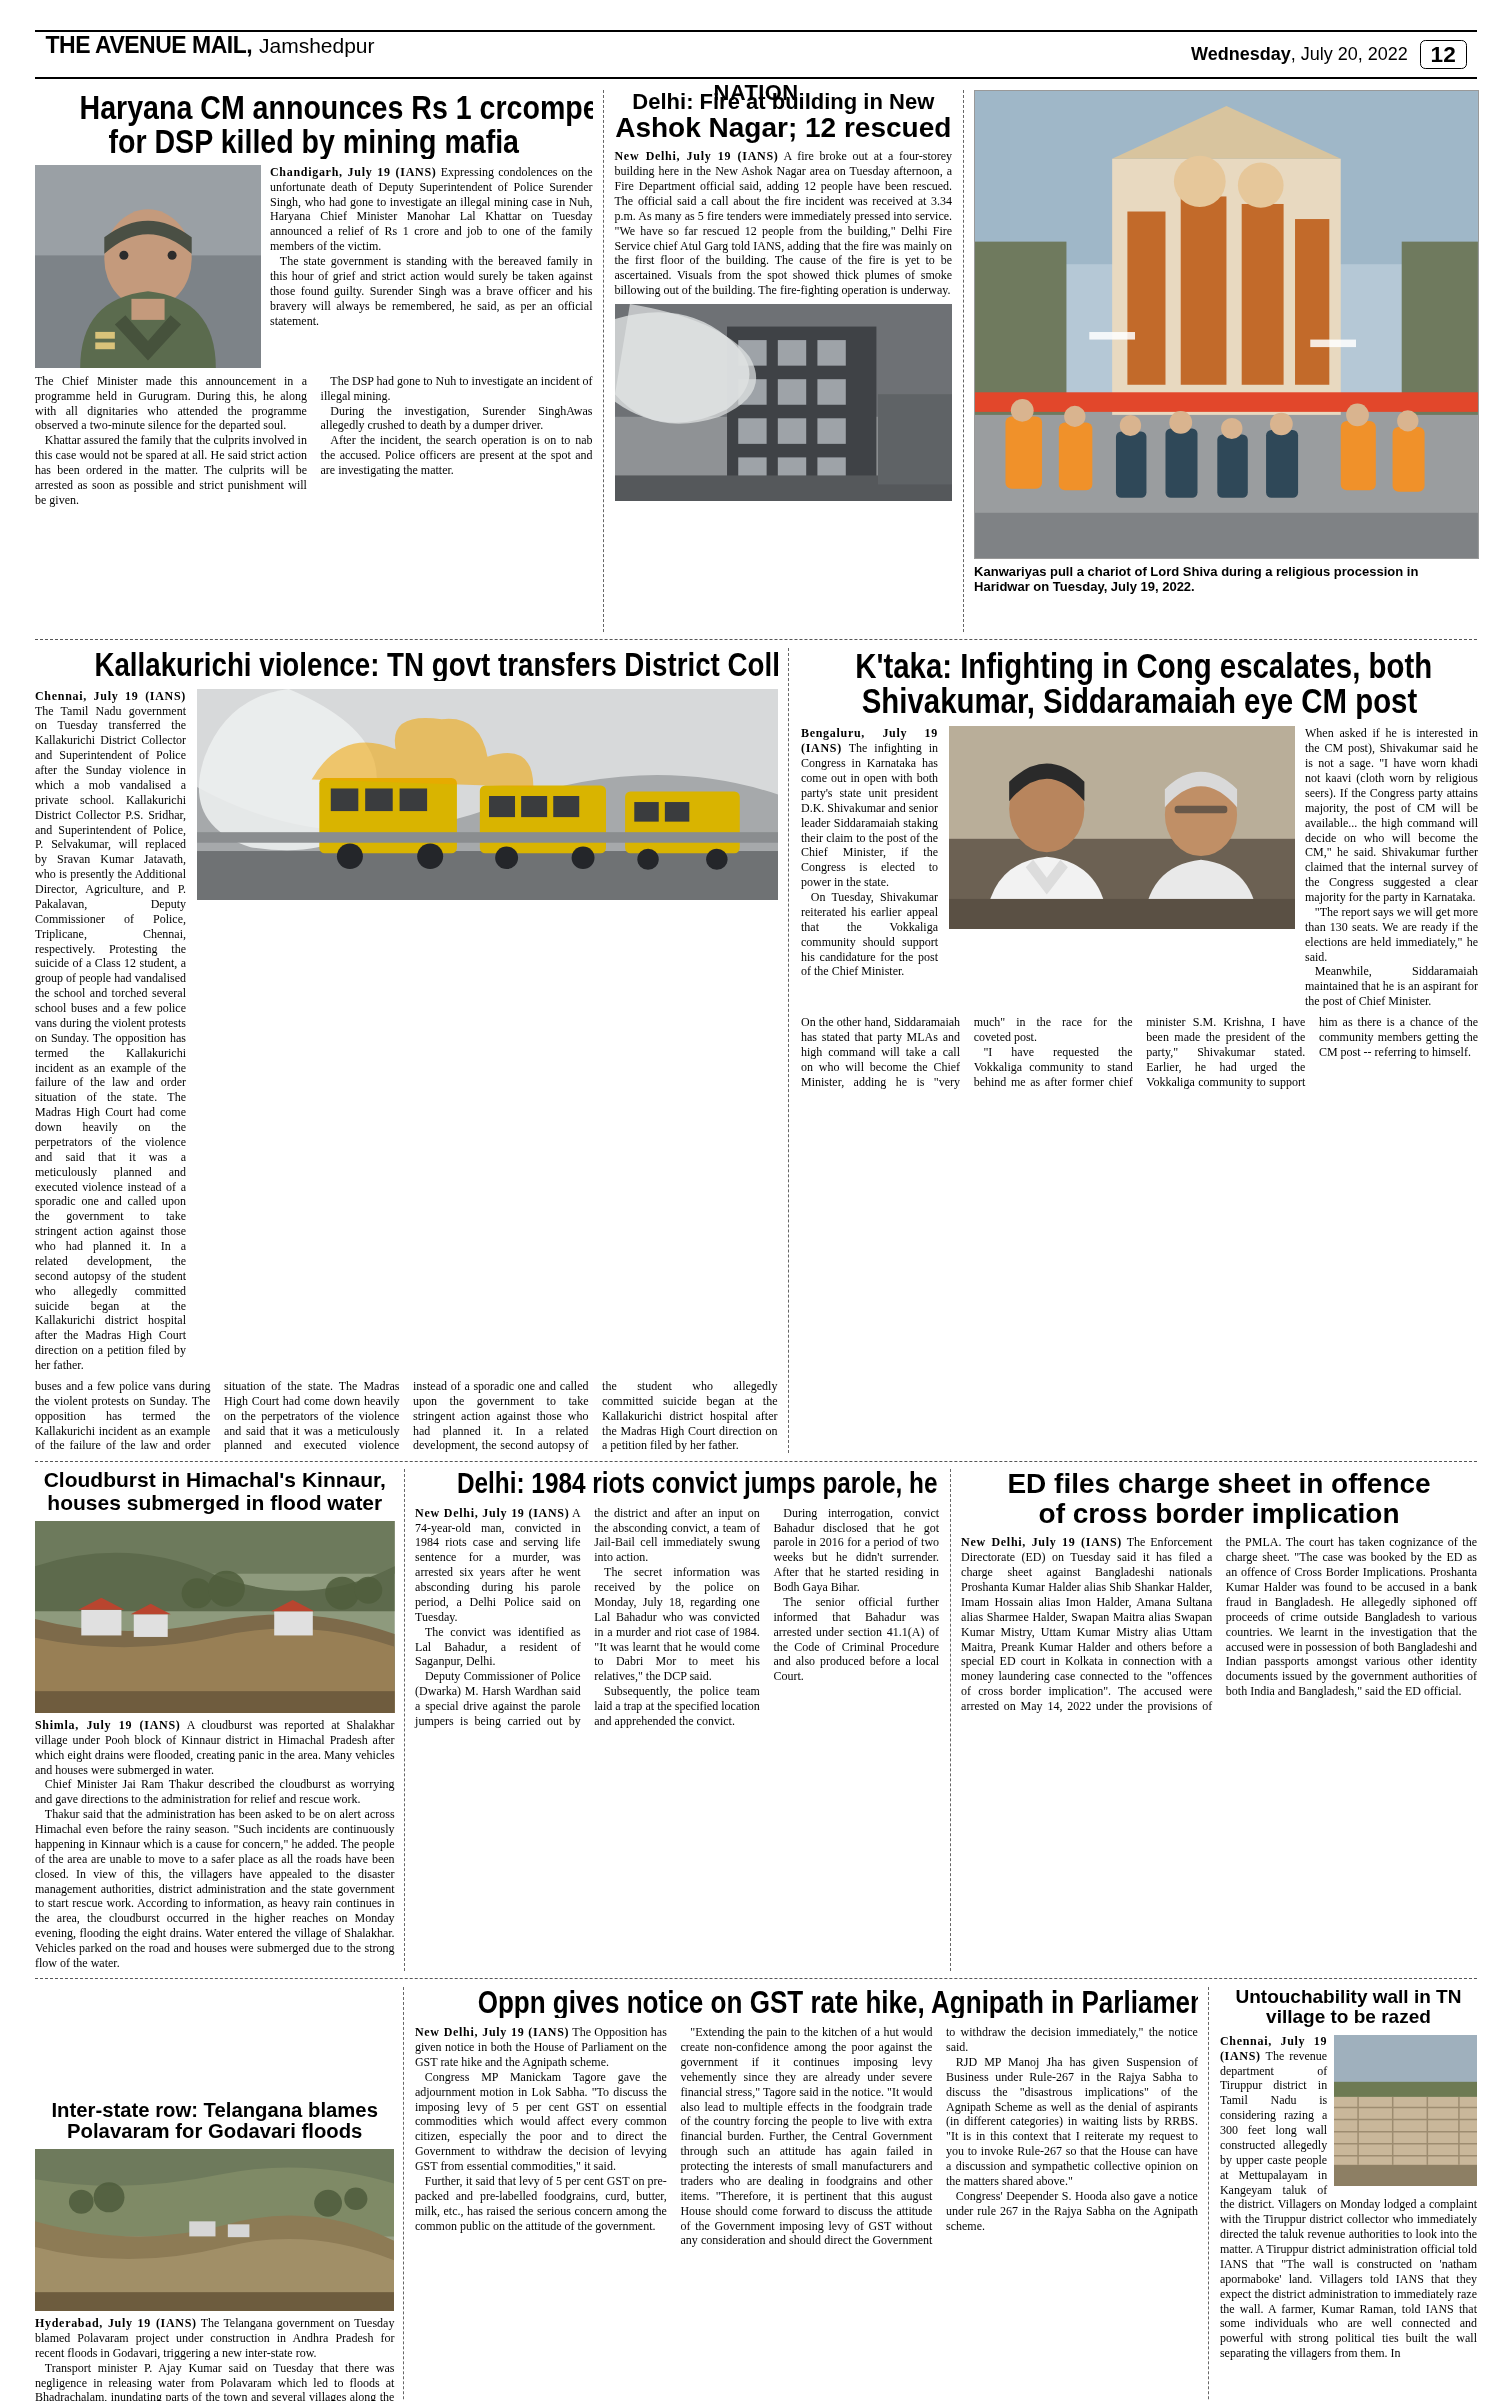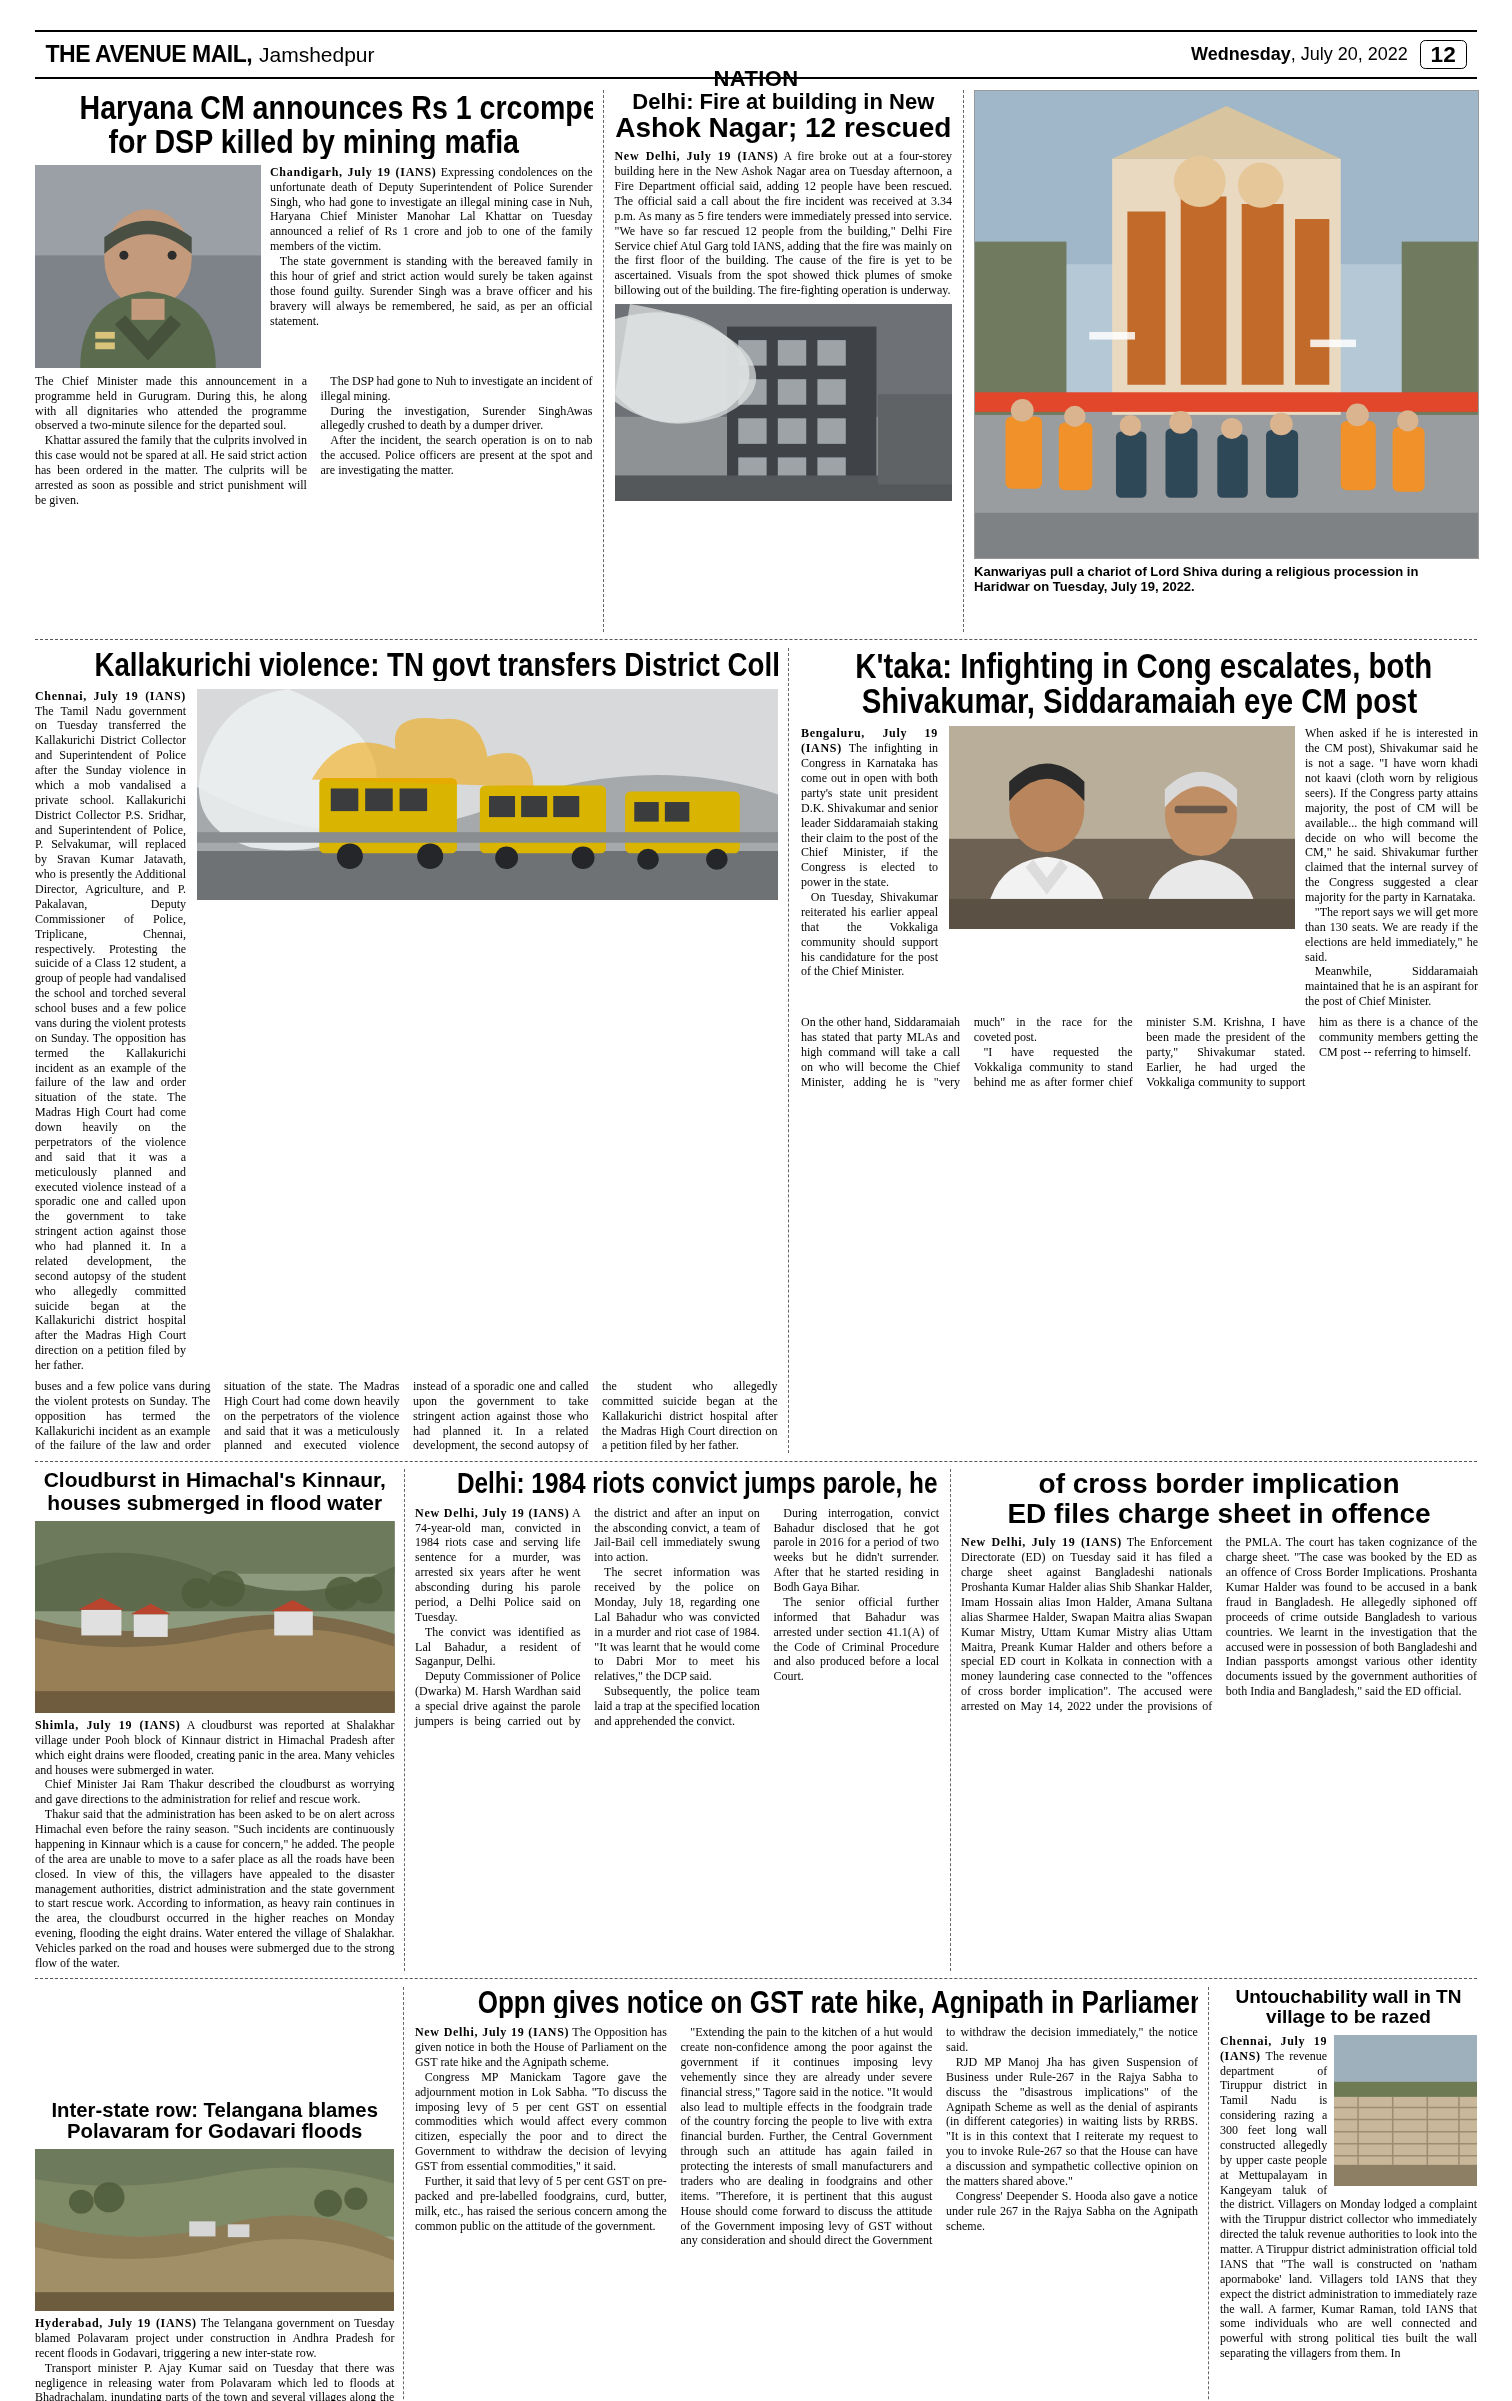--- a/index.html
+++ b/index.html
@@ -12,21 +12,21 @@
   .page{
     position:relative;width:1512px;height:2401px;
     box-sizing:border-box;
     padding:30px 35px 22.6px 35px;
     background:#fff;
   }
 
   
   .masthead{
     border-top:2.3px solid #000;border-bottom:2.3px solid #000;
-    height:45px;display:flex;align-items:center;
+    height:45px;display:flex;
     padding:0 10.5px;margin-bottom:10.5px;position:relative;
   }
   .mast-left{display:flex;align-items:baseline;gap:6.8px;}
   .mast-title{
     font-family:"Liberation Sans",sans-serif;
     font-weight:bold;font-size:23px;letter-spacing:-0.5px;
   }
   .mast-city{font-family:"Liberation Sans",sans-serif;font-size:21px;}
   .mast-section{
     position:absolute;left:50%;transform:translateX(-50%);
@@ -418,22 +418,22 @@
         <p>Deputy Commissioner of Police (Dwarka) M. Harsh Wardhan said a special drive against the parole jumpers is being carried out by the district and after an input on the absconding convict, a team of Jail-Bail cell immediately swung into action.</p>
         <p>The secret information was received by the police on Monday, July 18, regarding one Lal Bahadur who was convicted in a murder and riot case of 1984. "It was learnt that he would come to Dabri Mor to meet his relatives," the DCP said.</p>
         <p>Subsequently, the police team laid a trap at the specified location and apprehended the convict.</p>
         <p>During interrogation, convict Bahadur disclosed that he got parole in 2016 for a period of two weeks but he didn't surrender. After that he started residing in Bodh Gaya Bihar.</p>
         <p>The senior official further informed that Bahadur was arrested under section 41.1(A) of the Code of Criminal Procedure and also produced before a local Court.</p>
       </div>
     </div>
 
     <div id="th-c" class="blk">
       <div class="hl-wrap">
+        <div class="hl-plain" style="font-size:28px;">ED files charge sheet in offence</div>
         <div class="hl-plain" style="font-size:28px;">of cross border implication</div>
-        <div class="hl-plain" style="font-size:28px;">ED files charge sheet in offence</div>
       </div>
       <div style="height:6.8px;"></div>
       <div class="body-txt cols2">
         <p class="first"><span class="dateline">New Delhi, July 19 (IANS)</span> <span>The Enforcement Directorate (ED) on Tuesday said it has filed a charge sheet against Bangladeshi nationals Proshanta Kumar Halder alias Shib Shankar Halder, Imam Hossain alias Imon Halder, Amana Sultana alias Sharmee Halder, Swapan Maitra alias Swapan Kumar Mistry, Uttam Kumar Mistry alias Uttam Maitra, Preank Kumar Halder and others before a special ED court in Kolkata in connection with a money laundering case connected to the "offences of cross border implication". The accused were arrested on May 14, 2022 under the provisions of the PMLA. The court has taken cognizance of the charge sheet. "The case was booked by the ED as an offence of Cross Border Implications. Proshanta Kumar Halder was found to be accused in a bank fraud in Bangladesh. He allegedly siphoned off proceeds of crime outside Bangladesh to various countries. We learnt in the investigation that the accused were in possession of both Bangladeshi and Indian passports amongst various other identity documents issued by the government authorities of both India and Bangladesh," said the ED official.</span></p>
       </div>
     </div>
   </div>
 
   <div class="hsep"></div>
 

